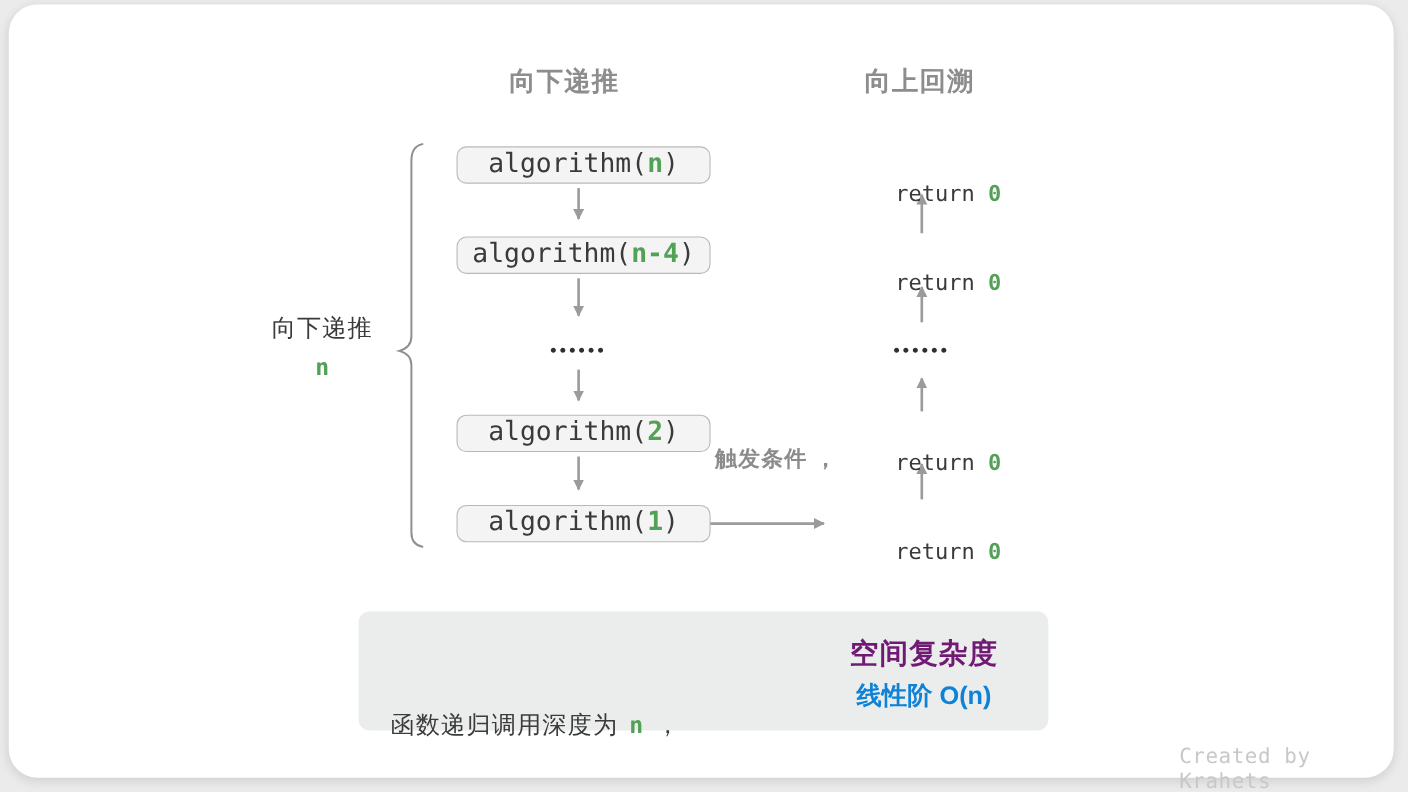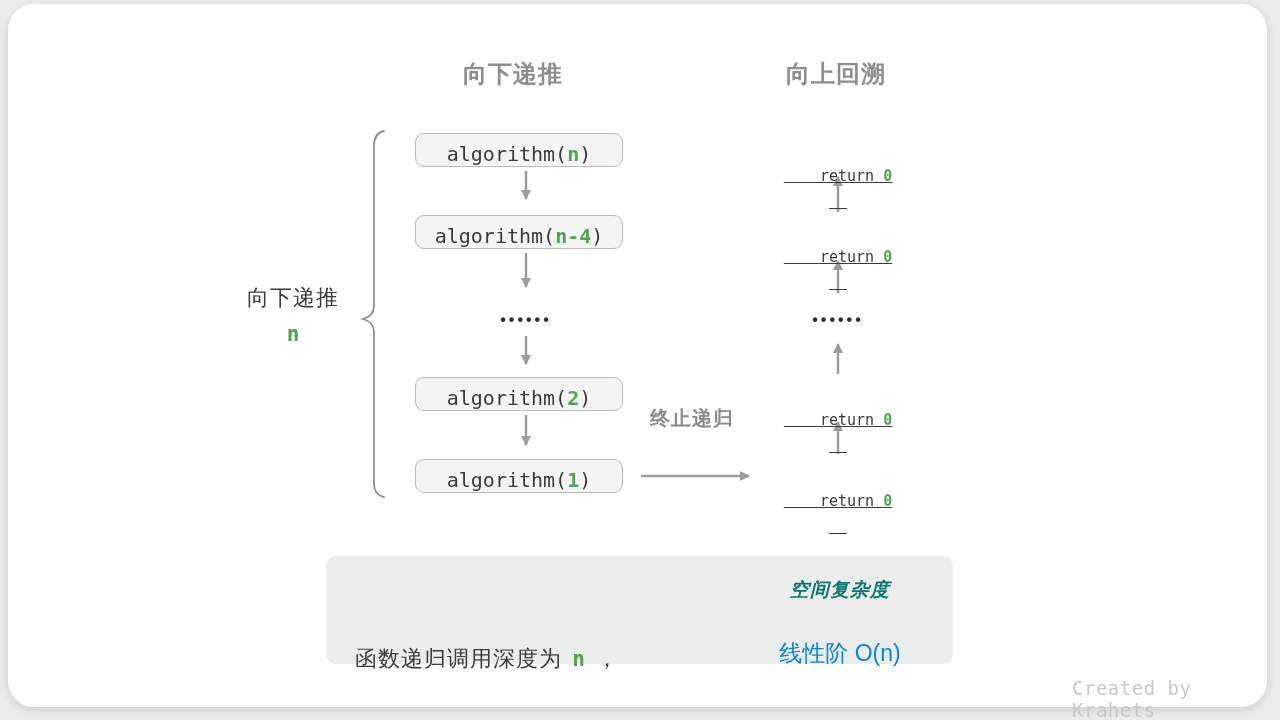--- a/index.html
+++ b/index.html
@@ -17,30 +17,30 @@
     box-shadow: 0 3px 10px rgba(0,0,0,0.12);
   }
   .abs { position: absolute; }
   .mono { font-family: "DejaVu Sans Mono", monospace; }
   .col-header {
     width: 220px; text-align: center;
     font-size: 24px; font-weight: bold; color: #8d8d8d;
     letter-spacing: 1px;
   }
   .code-box {
-    left: 415px; width: 208px; height: 34px;
+    left: 415px; width: 231px; height: 34px;
     background: #f3f4f3; border: 1.5px solid #b9b9b9; border-radius: 9px;
-    display: flex; align-items: flex-end; justify-content: center;
+    display: flex; align-items: flex-start; justify-content: center;
     font-family: "DejaVu Sans Mono", monospace;
-    font-size: 20px; color: #3a3a3a; white-space: pre;
+    font-size: 24px; color: #3a3a3a; white-space: pre;
   }
   .return-label {
     left: 760px; width: 156px; text-align: center;
     font-family: "DejaVu Sans Mono", monospace;
-    font-size: 15px; color: #3a3a3a; line-height: 26px; white-space: pre; text-decoration: underline;
+    font-size: 20px; color: #3a3a3a; line-height: 26px; white-space: pre;
   }
   .green { color: #53a057; font-weight: bold; }
   .dots {
     text-align: center; font-size: 16px; font-weight: bold;
     color: #2f2f2f; letter-spacing: 3px; line-height: 20px;
   }
   .dots-left { left: 415px; width: 222px; top: 310px; }
   .dots-right { left: 760px; width: 156px; top: 310px; }
   .depth-block { left: 213px; top: 283px; width: 160px; text-align: center; }
   .depth-text { font-size: 22px; color: #3b3b3b; letter-spacing: 1px; }
@@ -55,27 +55,26 @@
     background: #ebecec; border-radius: 10px;
   }
   .summary-left {
     left: 29px; top: 18px;
     font-size: 22px; color: #3b3b3b; line-height: 34px; letter-spacing: 1px;
     white-space: pre;
   }
   .summary-left .green { font-size: 21px; margin: 0 3px; }
   .summary-right-title {
     left: 414px; top: 21px; width: 200px; text-align: center;
-    font-size: 19px; font-weight: bold; color: #0f766e; letter-spacing: 1px; font-style: italic;
+    font-size: 26px; font-weight: bold; color: #701a75; letter-spacing: 1px;
   }
   .summary-right-value {
     left: 414px; top: 61px; width: 200px; text-align: center;
-    font-size: 23px; font-weight: normal; color: #0e82d6;
+    font-size: 23px; font-weight: bold; color: #0e82d6;
     white-space: pre;
-    margin-top: 21px;
   }
   .watermark {
     left: 1072px; top: 677px;
     font-family: "DejaVu Sans Mono", monospace;
     font-size: 19px; color: #c8c8c8; letter-spacing: 0.5px;
   }
   svg.overlay { position: absolute; left: 0; top: 0; pointer-events: none; }
 </style>
 </head>
 <body>
@@ -138,21 +137,21 @@
     <span>return </span><span class="green">0</span>
   </div>
   <div class="abs return-label" style="top:381px;">
     <span>return </span><span class="green">0</span>
   </div>
   <div class="abs return-label" style="top:462px;">
     <span>return </span><span class="green">0</span>
   </div>
 
   <div class="abs trigger-block">
-    <div>终止递归</div>
+    <div>触发条件 ，</div>
   </div>
 
   <div class="abs summary-box">
     <div class="abs summary-left">
       <div><span>函数递归调用深度为 </span><span class="green mono">n</span><span> ，</span></div>
       
     </div>
     <div class="abs summary-right-title">空间复杂度</div>
     <div class="abs summary-right-value">线性阶 O(n)</div>
   </div>

